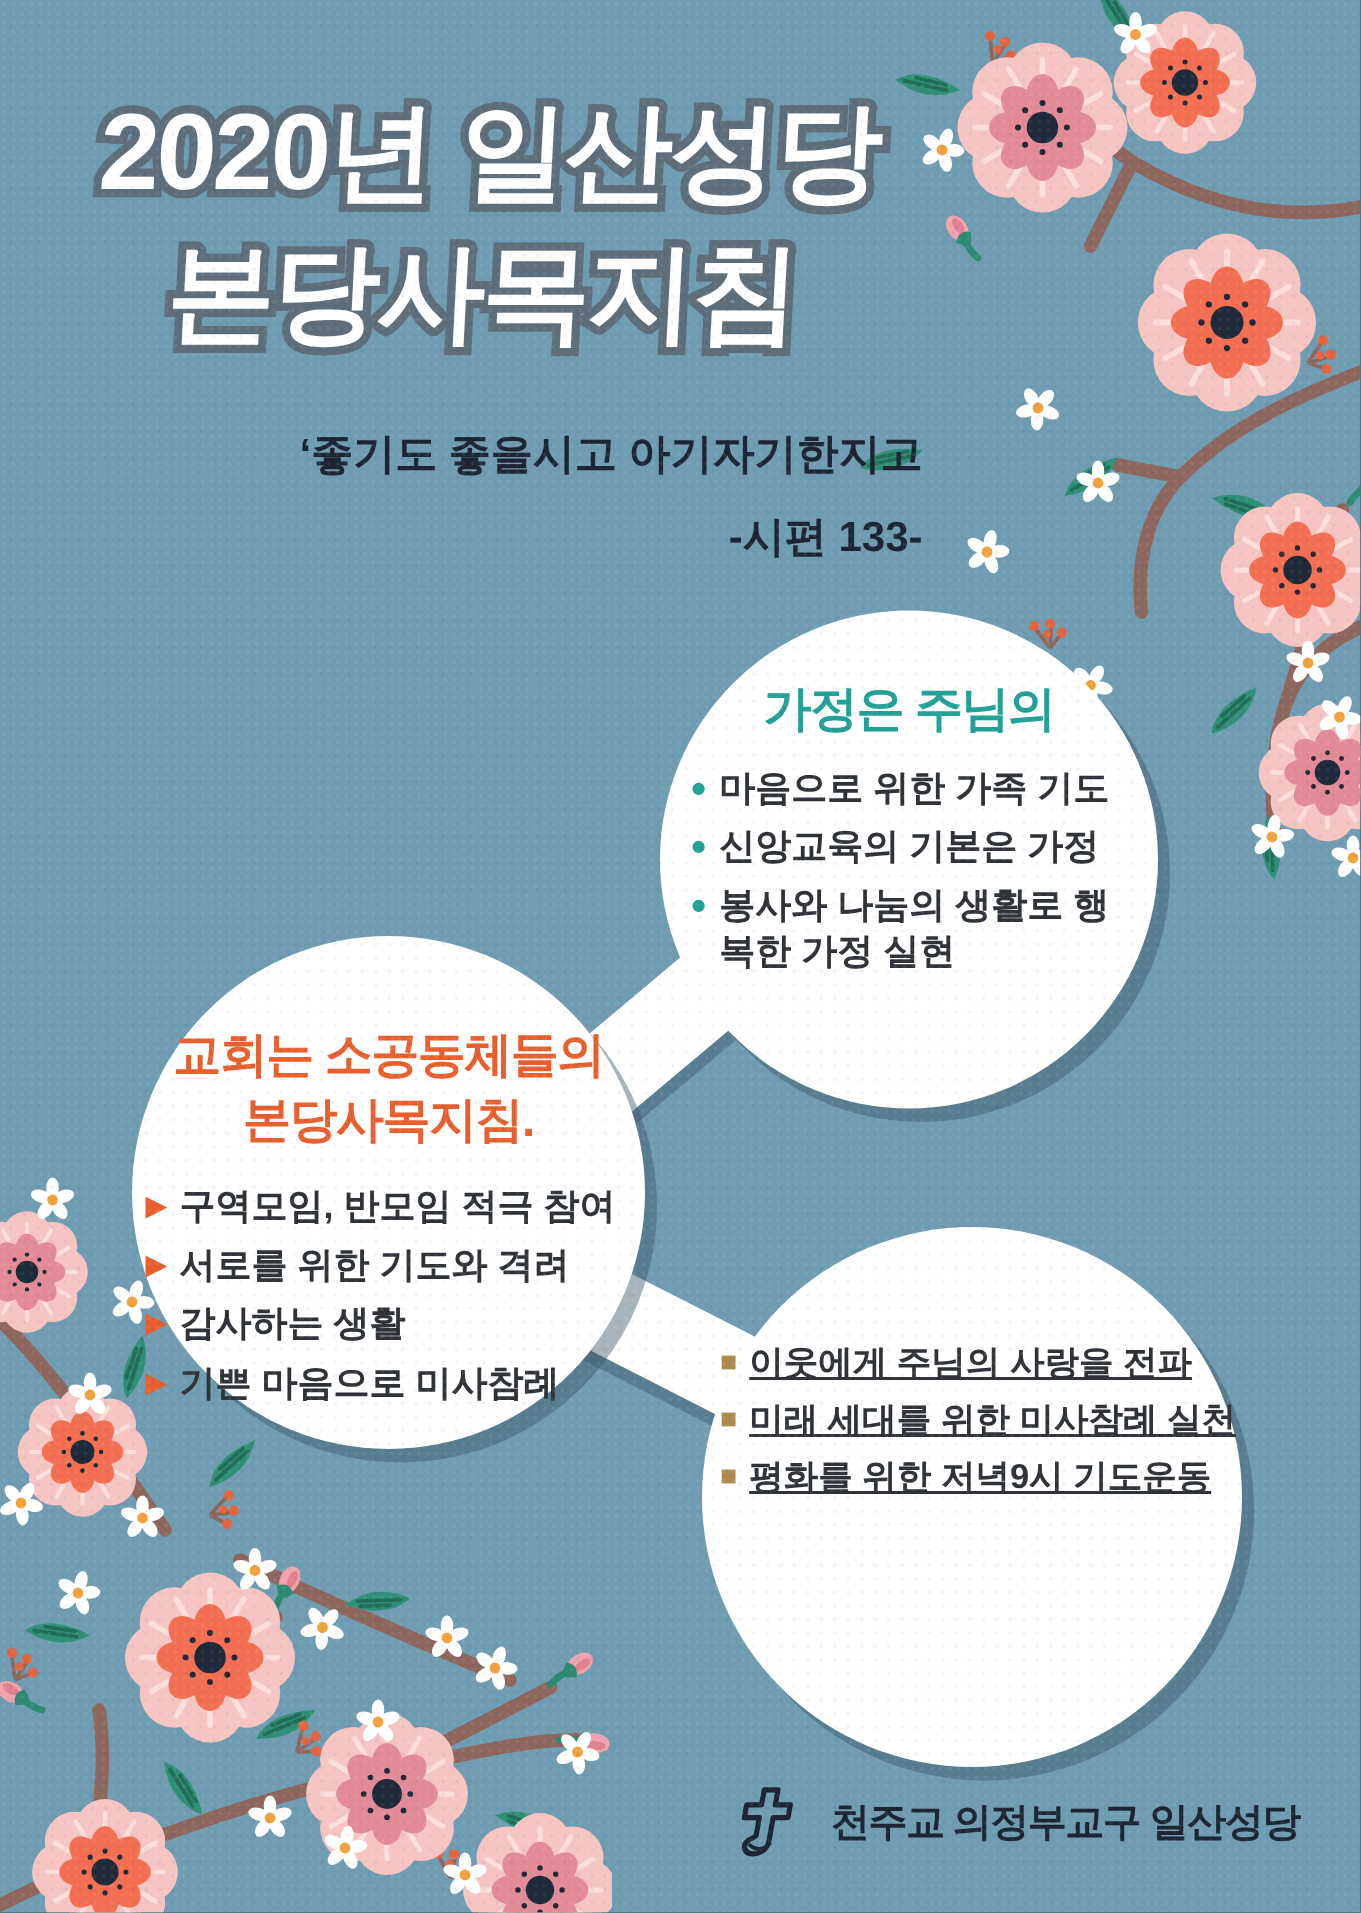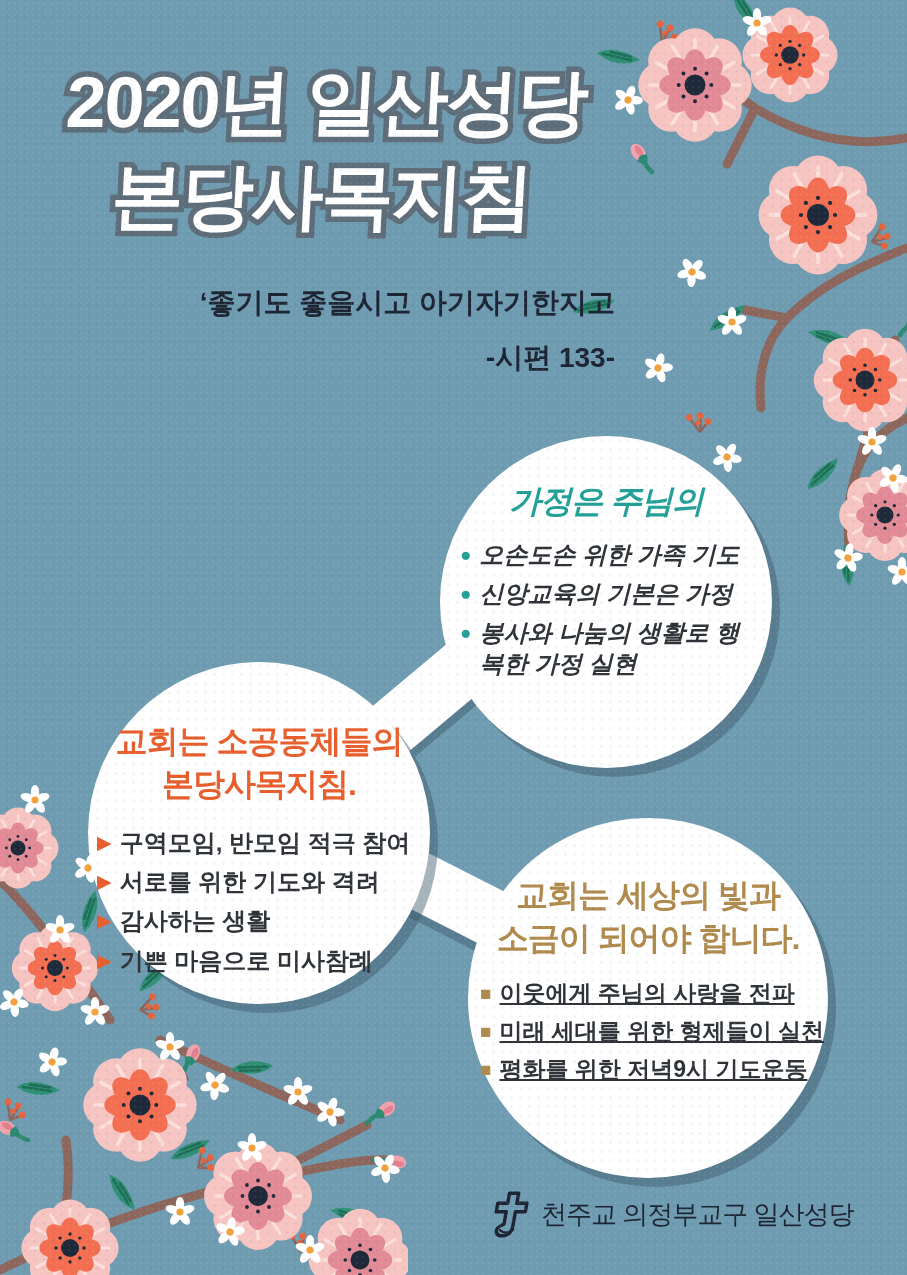--- a/index.html
+++ b/index.html
@@ -43,22 +43,22 @@
     box-shadow:6px 8px 0 var(--shadow-t,rgba(60,88,104,.45));
   }
   .conn12{left:372px; top:661px; width:130px; height:58px; transform:rotate(-40deg);}
   .conn23{left:377px; top:866px; width:140px; height:58px; transform:rotate(27deg);}
   .bubble{
     position:absolute; z-index:2; background:var(--white,#fff); border-radius:50%;
     box-shadow:8px 9px 0 var(--shadow-t,rgba(60,88,104,.45));
     display:flex; flex-direction:column; align-items:center; text-align:center;
     box-sizing:border-box;
   }
-  .b1{left:440px; top:436px; width:332px; height:332px; padding-top:44px;font-style:italic;}
-  .b2{left:88px;  top:662px; width:342px; height:342px; padding-top:58px;}
+  .b1{left:440px; top:407px; width:332px; height:332px; padding-top:44px;}
+  .b2{left:88px;  top:624px; width:342px; height:342px; padding-top:58px;}
   .b3{left:468px; top:818px; width:360px; height:360px; padding-top:56px;}
   .hd{margin:0; font-size:32px; font-weight:bold; line-height:1.33; letter-spacing:-1px;}
   .hd span{display:block;}
   .b1 .hd{color:var(--teal,#23a097);}
   .b2 .hd{color:var(--orange,#e85f2d);}
   .b3 .hd{color:var(--gold,#b08a4d);}
   .items{
     list-style:none; margin:18px 0 0 0; padding:0; text-align:left;
     font-size:24px; font-weight:bold; color:var(--ink,#2f3338); line-height:1.3;
     display:flex; flex-direction:column; gap:8px;
@@ -69,22 +69,22 @@
   .items li{display:flex; align-items:flex-start; gap:8px; margin:0;}
   .bullet{flex:0 0 auto; font-size:19px; line-height:1.45;}
   .b1 .bullet{color:var(--teal,#23a097); margin-top:2px;}
   .b2 .bullet{color:var(--orange,#e85f2d); margin-top:2px;}
   .b3 .bullet{color:var(--gold,#b08a4d); margin-top:1px;}
   .txt{flex:1 1 auto;}
   .b3 .txt{white-space:nowrap;text-decoration:underline;}
   
   .footer{
     position:absolute; left:486px; top:1186px; z-index:3;
-    display:flex; align-items:center; gap:9px;
-    color:var(--navy,#1d2433); font-size:26px; font-weight:normal; letter-spacing:-1px;
+    display:flex; align-items:center; gap:22px;
+    color:var(--navy,#1d2433); font-size:26px; font-weight:bold; letter-spacing:-1px;
   }
   .logo{flex:0 0 auto;}
   
   .grain{
     position:absolute; inset:0; z-index:40; pointer-events:none; opacity:.45;
     background-image:
       radial-gradient(rgba(255,255,255,.14) 1px, transparent 1.6px),
       radial-gradient(rgba(23,58,82,.12) 1px, transparent 1.6px);
     background-size:6px 6px, 9px 9px;
     background-position:0 0, 3px 4px;
@@ -291,21 +291,21 @@
   <div class="conn conn12"></div>
   <div class="conn conn23"></div>
 
   <section class="bubble b1">
     <h2 class="hd">
       <span>가정은 주님의</span>
     </h2>
     <ul class="items">
       <li>
         <span class="bullet">●</span>
-        <span class="txt">오손도손 위한 가족 기도</span>
+        <span class="txt">마음으로 위한 가족 기도</span>
       </li>
       <li>
         <span class="bullet">●</span>
         <span class="txt">신앙교육의 기본은 가정</span>
       </li>
       <li>
         <span class="bullet">●</span>
         <span class="txt">봉사와 나눔의 생활로 행복한 가정 실현</span>
       </li>
     </ul>
@@ -330,32 +330,28 @@
         <span class="txt">감사하는 생활</span>
       </li>
       <li>
         <span class="bullet">▶</span>
         <span class="txt">기쁜 마음으로 미사참례</span>
       </li>
     </ul>
   </section>
 
   <section class="bubble b3">
-    <h2 class="hd">
-      <span>교회는 세상의 빛과</span>
-      <span>소금이 되어야 합니다.</span>
-    </h2>
     <ul class="items">
       <li>
         <span class="bullet">■</span>
         <span class="txt">이웃에게 주님의 사랑을 전파</span>
       </li>
       <li>
         <span class="bullet">■</span>
-        <span class="txt">미래 세대를 위한 형제들이 실천</span>
+        <span class="txt">미래 세대를 위한 미사참례 실천</span>
       </li>
       <li>
         <span class="bullet">■</span>
         <span class="txt">평화를 위한 저녁9시 기도운동</span>
       </li>
     </ul>
   </section>
 
   <footer class="footer">
     <svg class="logo" width="46" height="56" viewBox="0 0 60 70">

